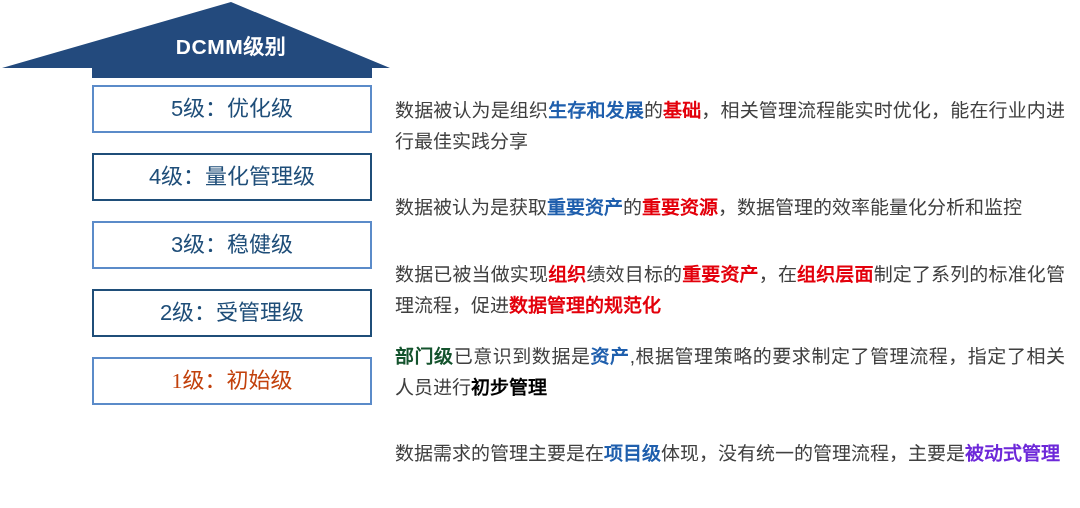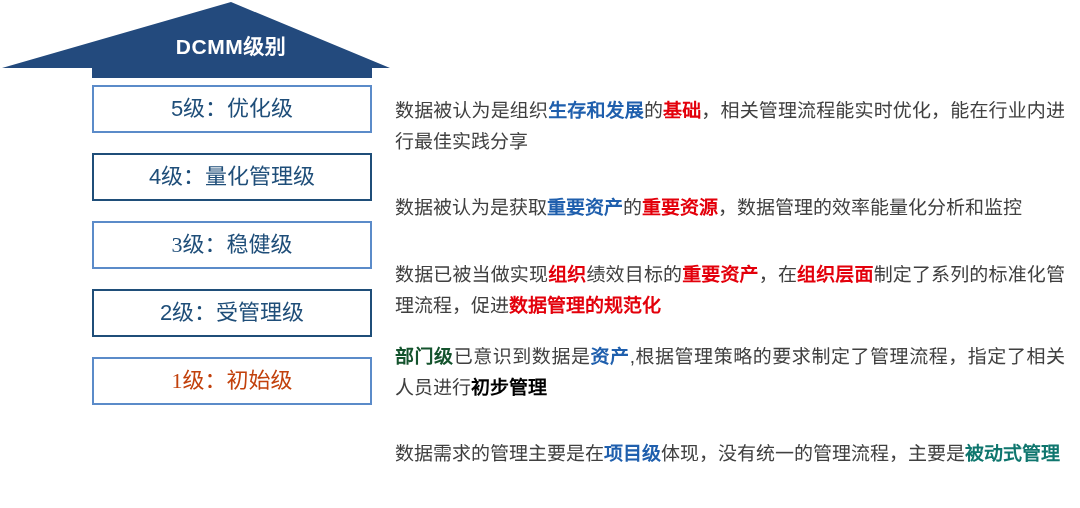--- a/index.html
+++ b/index.html
@@ -122,21 +122,21 @@
     <div class="banner-title" style="color: rgb(255, 255, 255);">DCMM级别</div>
   </div>
 
   <div class="levels">
     <div class="level-box light" style="border-color: rgb(91, 139, 201);">
       <span class="level-label" style="color: rgb(31, 78, 121);">5级：优化级</span>
     </div>
     <div class="level-box dark" style="border-color: rgb(31, 78, 121);">
       <span class="level-label" style="color: rgb(31, 78, 121);">4级：量化管理级</span>
     </div>
-    <div class="level-box light" style="border-color: rgb(91, 139, 201); font-family: Liberation Serif, serif;">
+    <div class="level-box light" style="border-color: rgb(91, 139, 201);">
       <span class="level-label" style="color: rgb(31, 78, 121);">3级：稳健级</span>
     </div>
     <div class="level-box dark" style="border-color: rgb(31, 78, 121);">
       <span class="level-label" style="color: rgb(31, 78, 121);">2级：受管理级</span>
     </div>
     <div class="level-box light" style="border-color: rgb(91, 139, 201);">
       <span class="level-label" style="color: #c2410c; font-family: Liberation Serif, serif;">1级：初始级</span>
     </div>
   </div>
 
@@ -147,17 +147,17 @@
     <div class="desc-row">
       <div class="desc-text" style="color: rgb(64, 64, 64);"><span>数据被认为是获取</span><span class="hl-blue" style="color: rgb(31, 95, 173);">重要资产</span><span>的</span><span class="hl-red" style="color: rgb(227, 0, 11);">重要资源</span><span>，数据管理的效率能量化分析和监控</span></div>
     </div>
     <div class="desc-row">
       <div class="desc-text" style="color: rgb(64, 64, 64);"><span>数据已被当做实现</span><span class="hl-red" style="color: rgb(227, 0, 11);">组织</span><span>绩效目标的</span><span class="hl-red" style="color: rgb(227, 0, 11);">重要资产</span><span>，在</span><span class="hl-red" style="color: rgb(227, 0, 11);">组织层面</span><span>制定了系列的标准化管理流程，促进</span><span class="hl-red" style="color: rgb(227, 0, 11);">数据管理的规范化</span></div>
     </div>
     <div class="desc-row">
       <div class="desc-text" style="color: rgb(64, 64, 64);"><span class="hl-red" style="color: #14532d;">部门级</span><span>已意识到数据是</span><span class="hl-blue" style="color: rgb(31, 95, 173);">资产</span><span>,根据管理策略的要求制定了管理流程，指定了相关人员进行</span><span class="hl-red" style="color: #000000;">初步管理</span></div>
     </div>
     <div class="desc-row">
-      <div class="desc-text" style="color: rgb(64, 64, 64);"><span>数据需求的管理主要是在</span><span class="hl-blue" style="color: rgb(31, 95, 173);">项目级</span><span>体现，没有统一的管理流程，主要是</span><span class="hl-red" style="color: #0f766e;">被动式管理</span></div>
+      <div class="desc-text" style="color: rgb(64, 64, 64);"><span>数据需求的管理主要是在</span><span class="hl-blue" style="color: rgb(31, 95, 173);">项目级</span><span>体现，没有统一的管理流程，主要是</span><span class="hl-red" style="color: #6d28d9;">被动式管理</span></div>
     </div>
   </div>
 
 </div>
 
 </body></html>

